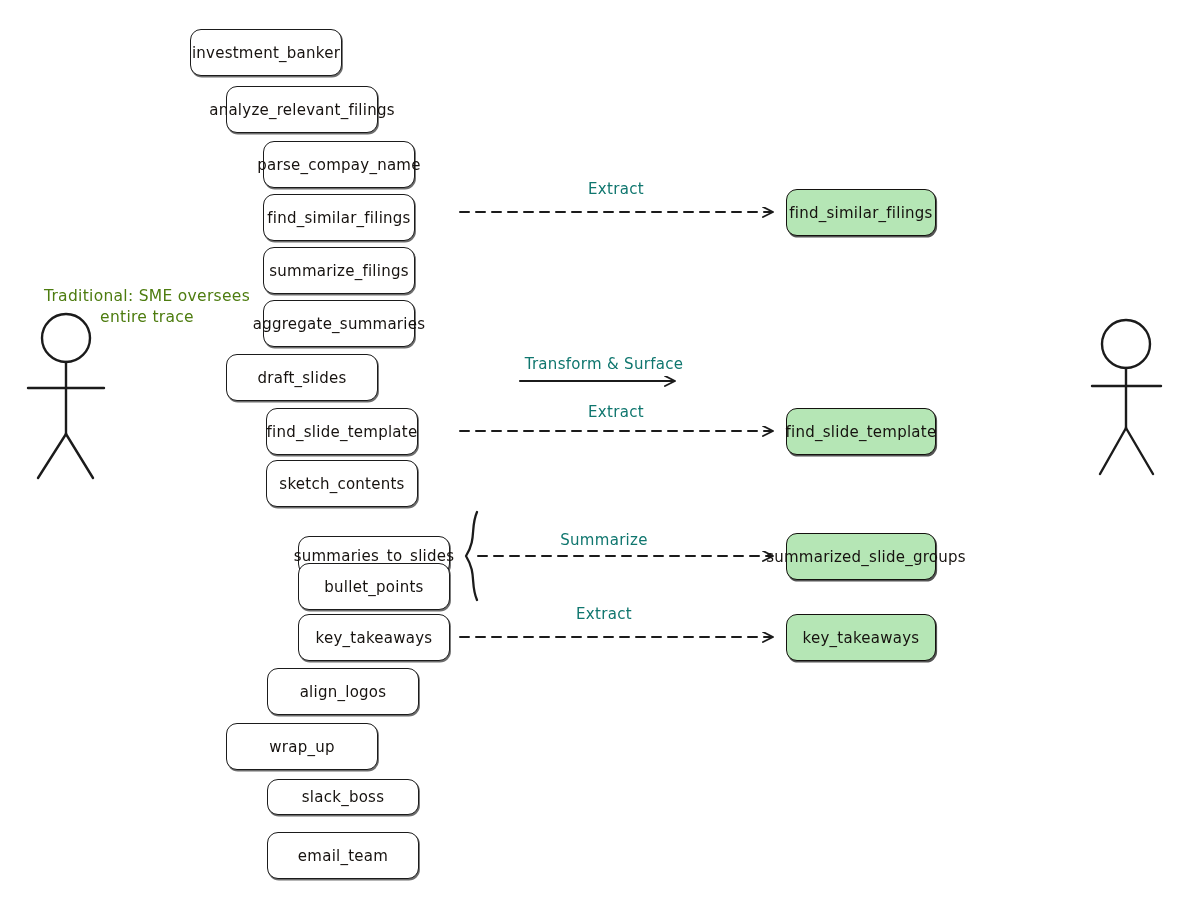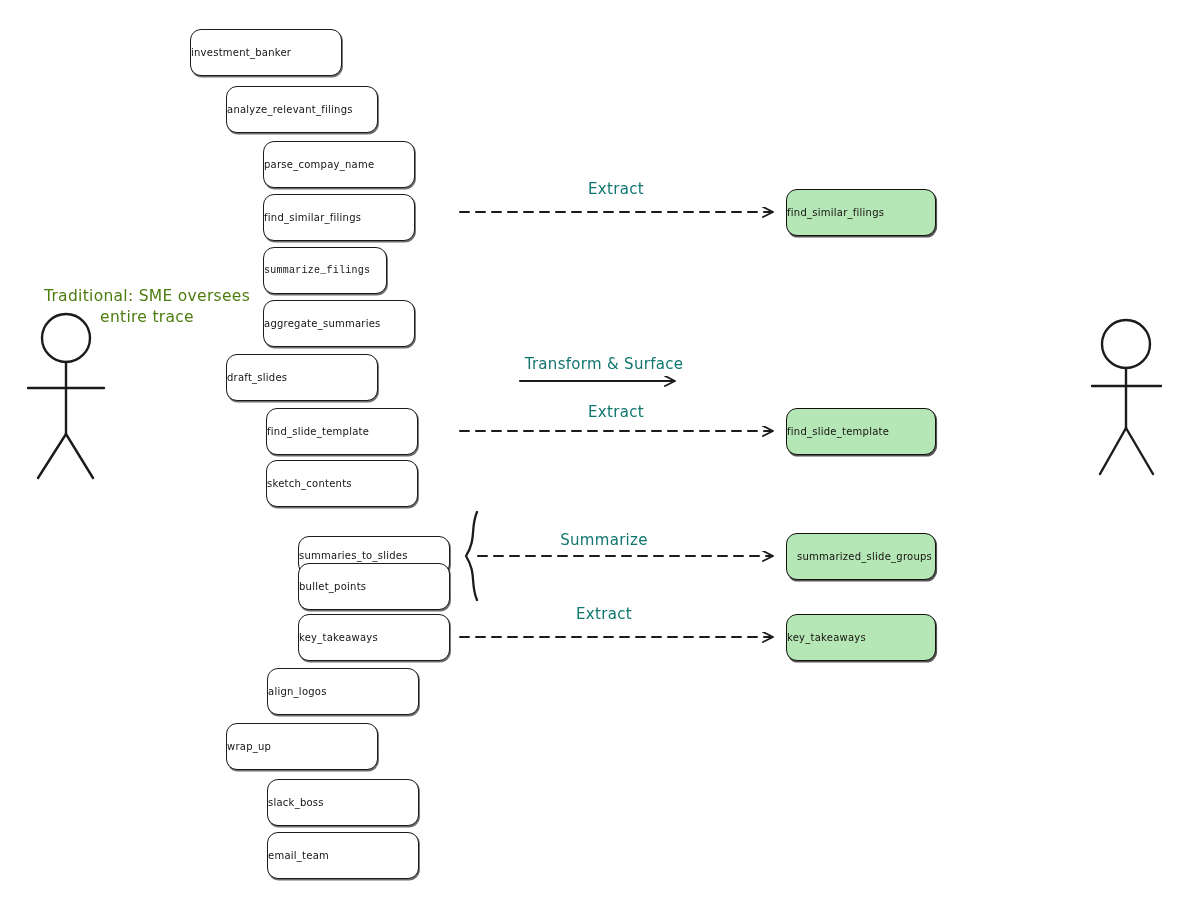--- a/index.html
+++ b/index.html
@@ -15,22 +15,23 @@
 
   
   .node{
     position:absolute;
     box-sizing:border-box;
     border:1.7px solid #1b1b1b;
     border-radius:11px;
     background:#ffffff;
     display:flex;
     align-items:center;
+    justify-content:center;
     color:#16120f;
-    font-size:10px;
+    font-size:15px;
     letter-spacing:.25px;
     white-space:nowrap;
     box-shadow:0.9px 1.4px 0 rgba(20,20,20,.62);
   }
   .node.green{
     background:#b5e6b5;
     border-color:#14120f;
     box-shadow:1.1px 1.6px 0 rgba(16,16,16,.72);
   }
   .node .lbl{pointer-events:none;}
@@ -108,21 +109,21 @@
       </div>
       <div class="node" style="left: 226px; top: 86px; width: 152px; height: 47px;">
         <span class="lbl">analyze_relevant_filings</span>
       </div>
       <div class="node" style="left: 263px; top: 141px; width: 152px; height: 47px;">
         <span class="lbl">parse_compay_name</span>
       </div>
       <div class="node" style="left: 263px; top: 194px; width: 152px; height: 47px;">
         <span class="lbl">find_similar_filings</span>
       </div>
-      <div class="node" style="left: 263px; top: 247px; width: 124px; height: 47px; font-family: Liberation Mono, monospace;">
+      <div class="node" style="left: 263px; top: 247px; width: 152px; height: 47px;">
         <span class="lbl">summarize_filings</span>
       </div>
       <div class="node" style="left: 263px; top: 300px; width: 152px; height: 47px;">
         <span class="lbl">aggregate_summaries</span>
       </div>
       <div class="node" style="left: 226px; top: 354px; width: 152px; height: 47px;">
         <span class="lbl">draft_slides</span>
       </div>
       <div class="node" style="left: 266px; top: 408px; width: 152px; height: 47px;">
         <span class="lbl">find_slide_template</span>
@@ -138,21 +139,21 @@
       </div>
       <div class="node" style="left: 298px; top: 614px; width: 152px; height: 47px;">
         <span class="lbl">key_takeaways</span>
       </div>
       <div class="node" style="left: 267px; top: 668px; width: 152px; height: 47px;">
         <span class="lbl">align_logos</span>
       </div>
       <div class="node" style="left: 226px; top: 723px; width: 152px; height: 47px;">
         <span class="lbl">wrap_up</span>
       </div>
-      <div class="node" style="left: 267px; top: 779px; width: 152px; height: 47px;">
+      <div class="node" style="left: 267px; top: 779px; width: 152px; height: 36px;">
         <span class="lbl">slack_boss</span>
       </div>
       <div class="node" style="left: 267px; top: 832px; width: 152px; height: 47px;">
         <span class="lbl">email_team</span>
       </div>
     </div>
   <div id="surfaced-layer">
       <div class="node green" style="left: 786px; top: 189px; width: 150px; height: 47px;">
         <span class="lbl">find_similar_filings</span>
       </div>

